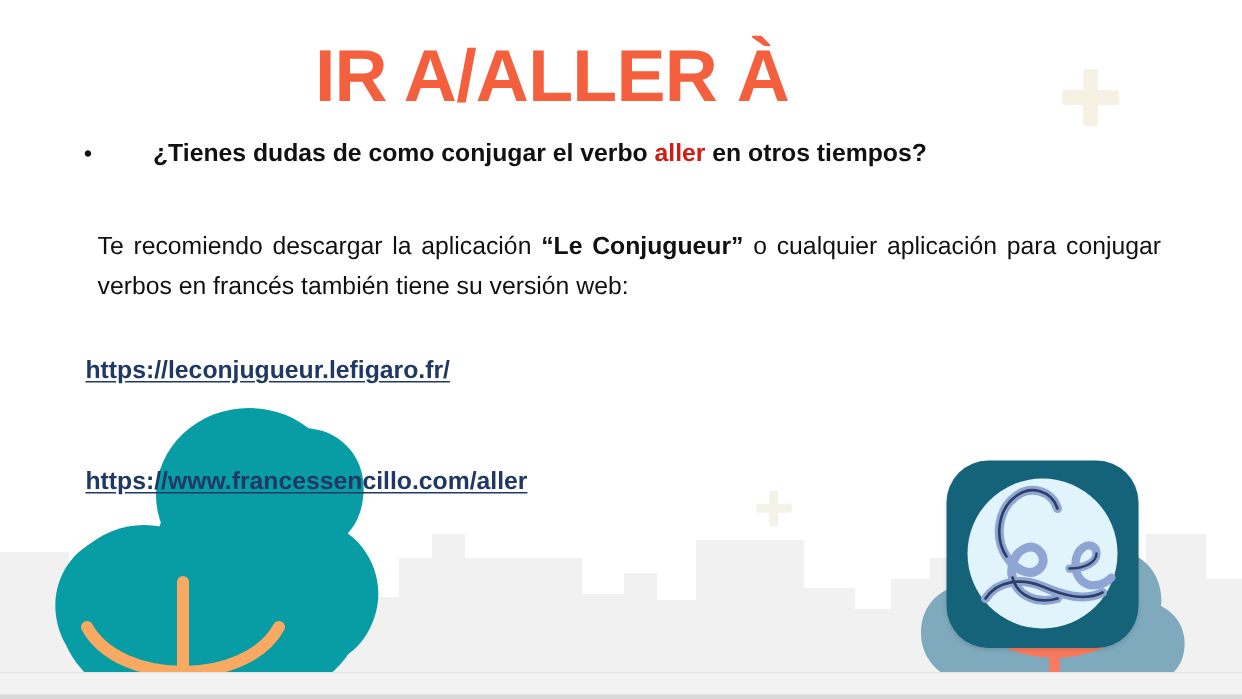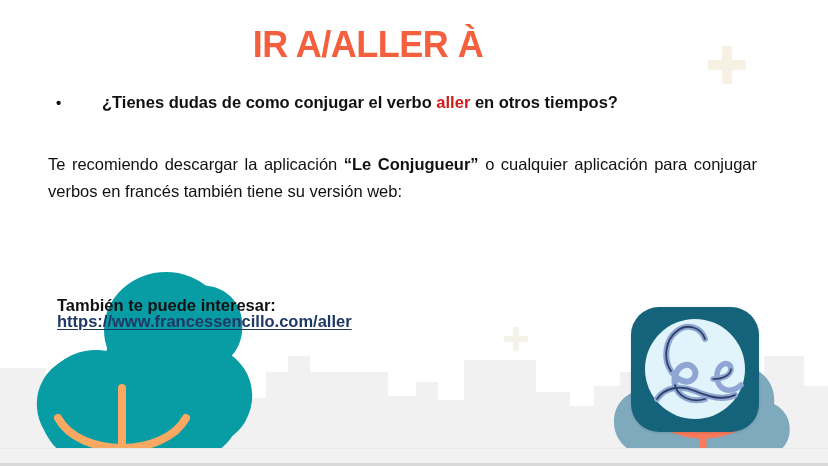--- a/index.html
+++ b/index.html
@@ -62,21 +62,21 @@
   }
   #plus-top    { left: 708px; top: 46px;  width: 38px; height: 38px; color: #f6f1e2; }
   #plus-mid    { left: 504px; top: 327px; width: 24px; height: 24px; color: #f4f3e8; }
 
   
   .title {
     position: absolute;
     left: 0; top: 26px;
     width: 736px;
     text-align: center;
-    font-size: 36px;
+    font-size: 49px;
     font-weight: bold;
     letter-spacing: -0.5px;
     color: #f4603e;
     line-height: 1.05;
   }
 
   .bullet-row {
     position: absolute;
     left: 56px;
     top: 93px;
@@ -91,21 +91,21 @@
     width: 26px;
     flex: 0 0 26px;
     font-size: 15px;
     line-height: 1;
   }
   .bullet-text { flex: 1 1 auto; margin-left: 20px; }
   .accent-red { color: #d01c17; }
 
   .para {
     position: absolute;
-    left: 48px;
+    left: 65px;
     top: 151px;
     width: 709px;
     font-size: 16.5px;
     color: #111111;
     text-align: justify;
     line-height: 1.62;
   }
   .para .strong { font-weight: bold; }
 
   .link {
@@ -259,22 +259,22 @@
 
   <div class="title">IR A/ALLER À</div>
 
   <div class="bullet-row">
     <span class="bullet-dot">•</span>
     <span class="bullet-text"><span>¿Tienes dudas de como conjugar el verbo </span><span class="accent-red">aller</span><span> en otros tiempos?</span></span>
   </div>
 
   <div class="para"><span>Te recomiendo descargar la aplicación </span><span class="strong">“Le Conjugueur”</span><span> o cualquier aplicación para conjugar verbos en francés también tiene su versión web:</span></div>
 
-
-  <div class="also-label">También te puede interesar:</div>
+  <a id="link-conjugueur" class="link" href="#">https://leconjugueur.lefigaro.fr/</a>
+
 
   <a id="link-francessencillo" class="link" href="#">https://www.francessencillo.com/aller</a>
 
   <div id="app-icon">
     <div class="disc"></div>
     <svg class="script" viewBox="0 0 128 125" aria-hidden="true">
       <g fill="none" stroke="#8fa6d4" stroke-linecap="round" stroke-linejoin="round">
 
         <path d="M74 32
                  C 70 20 56 16 46 24

